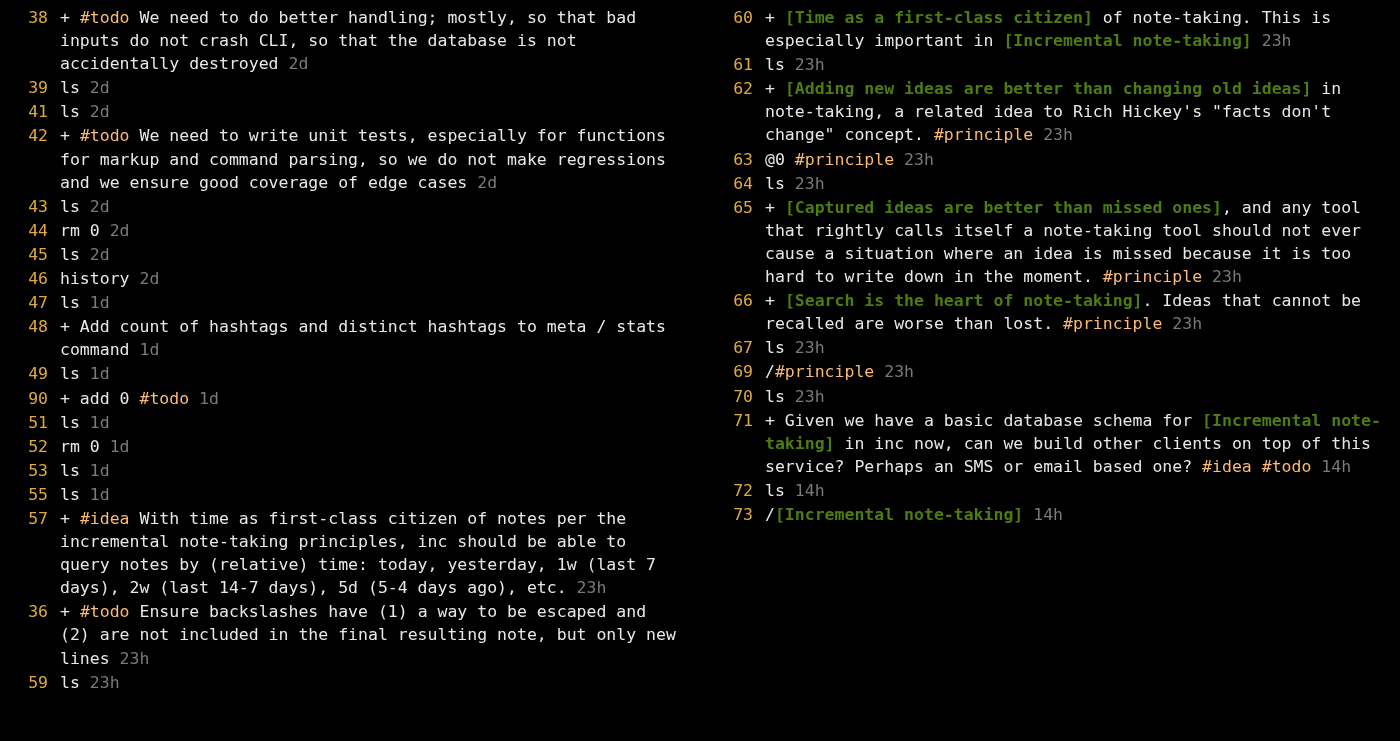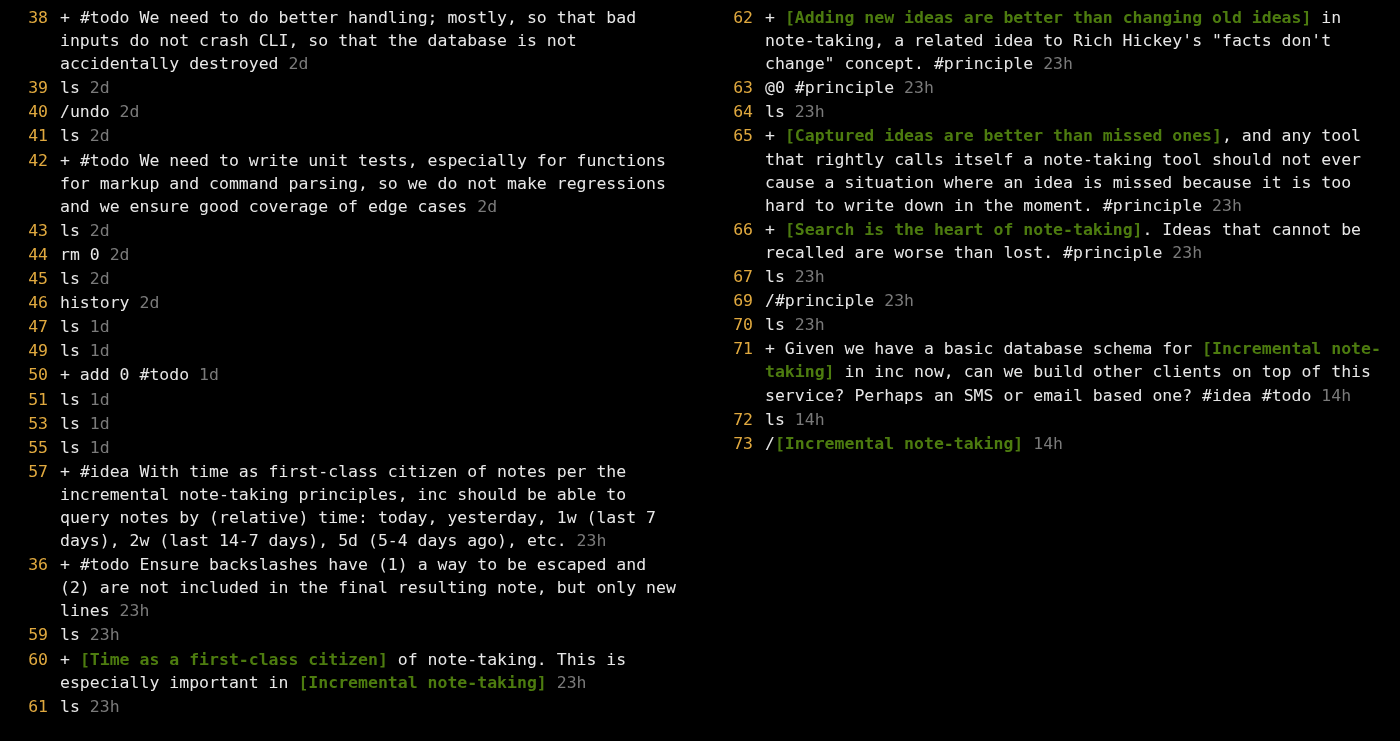--- a/index.html
+++ b/index.html
@@ -35,40 +35,36 @@
     text-align: right;
     padding-right: 12px;
     user-select: none;
   }
   .content {
     flex: 1 1 auto;
     white-space: pre-wrap;
     word-break: break-word;
   }
   .time { color: #7a7a7a; }
-  .tag { color: #e5e5e5; text-align: center; }
+  .tag { color: #fdba74; text-align: center; }
   .strong { font-weight: 700; color: #4d7c0f; }
   .plain { color: #e8e8e8; }
   .plus { color: #e8e8e8; }
 </style>
 </head>
 <body>
 
 <div class="wrap" id="wrap">
     <div class="line">
       <span class="num">38</span>
       <span class="content"><span class="plus">+ </span><span class="tag">#todo</span><span class="plain"> We need to do better handling; mostly, so that bad inputs do not crash CLI, so that the database is not accidentally destroyed </span><span class="time">2d</span></span>
     </div>
     <div class="line">
       <span class="num">39</span>
       <span class="content"><span class="plain">ls </span><span class="time">2d</span></span>
-    </div>
-    <div class="line">
-      <span class="num">40</span>
-      <span class="content"><span class="plain">/undo </span><span class="time">2d</span></span>
     </div>
     <div class="line">
       <span class="num">41</span>
       <span class="content"><span class="plain">ls </span><span class="time">2d</span></span>
     </div>
     <div class="line">
       <span class="num">42</span>
       <span class="content"><span class="plus">+ </span><span class="tag">#todo</span><span class="plain"> We need to write unit tests, especially for functions for markup and command parsing, so we do not make regressions and we ensure good coverage of edge cases </span><span class="time">2d</span></span>
     </div>
     <div class="line">
@@ -85,30 +81,38 @@
     </div>
     <div class="line">
       <span class="num">46</span>
       <span class="content"><span class="plain">history </span><span class="time">2d</span></span>
     </div>
     <div class="line">
       <span class="num">47</span>
       <span class="content"><span class="plain">ls </span><span class="time">1d</span></span>
     </div>
     <div class="line">
+      <span class="num">48</span>
+      <span class="content"><span class="plain">+ Add count of hashtags and distinct hashtags to meta / stats command </span><span class="time">1d</span></span>
+    </div>
+    <div class="line">
       <span class="num">49</span>
       <span class="content"><span class="plain">ls </span><span class="time">1d</span></span>
     </div>
     <div class="line">
-      <span class="num">50</span>
+      <span class="num">90</span>
       <span class="content"><span class="plain">+ add 0 </span><span class="tag">#todo</span><span class="plain"> </span><span class="time">1d</span></span>
     </div>
     <div class="line">
       <span class="num">51</span>
       <span class="content"><span class="plain">ls </span><span class="time">1d</span></span>
+    </div>
+    <div class="line">
+      <span class="num">52</span>
+      <span class="content"><span class="plain">rm 0 </span><span class="time">1d</span></span>
     </div>
     <div class="line">
       <span class="num">53</span>
       <span class="content"><span class="plain">ls </span><span class="time">1d</span></span>
     </div>
     <div class="line">
       <span class="num">55</span>
       <span class="content"><span class="plain">ls </span><span class="time">1d</span></span>
     </div>
     <div class="line">

